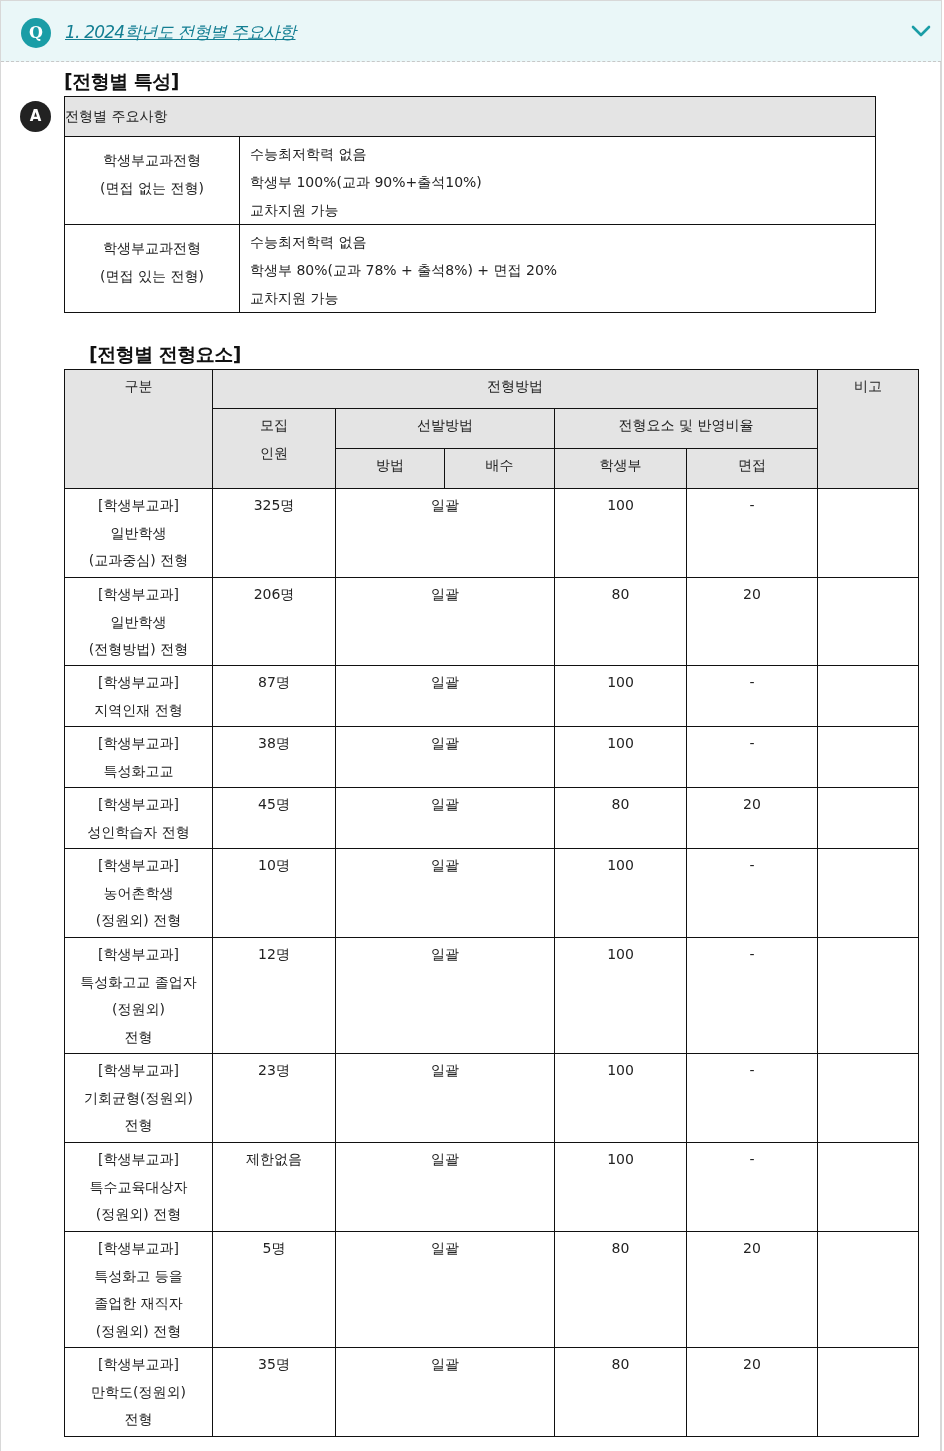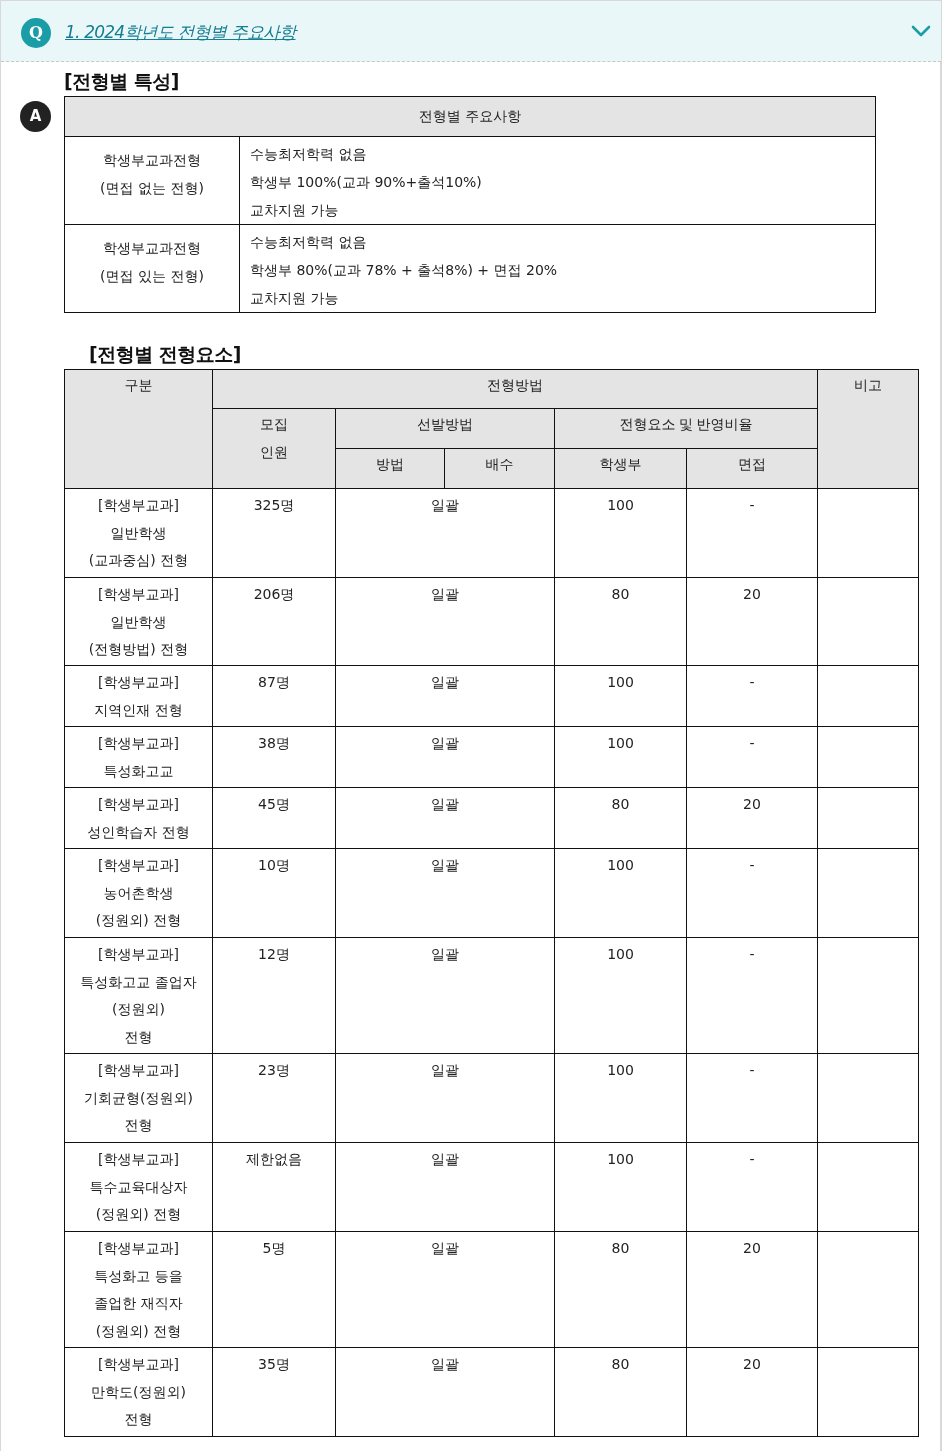--- a/index.html
+++ b/index.html
@@ -7,25 +7,25 @@
   .frame { position: absolute; left: 0; top: 0; width: 942px; height: 1451px; border-left: 1px solid #d8d8d8; border-right: 2px solid #d8d8d8; border-top: 1px solid #d8d8d8; box-sizing: border-box; }
   .q-bar { position: absolute; left: 1px; top: 1px; width: 940px; height: 61px; background: #eaf7f8; border-bottom: 1px dashed #c8c8c8; box-sizing: border-box; }
   .q-badge { position: absolute; left: 20px; top: 17px; width: 30px; height: 30px; border-radius: 50%; background: #1a9da6; color: #fff; font-weight: bold; font-size: 16px; line-height: 30px; text-align: center; font-family: "DejaVu Serif", serif; }
   .q-title { position: absolute; left: 64px; top: 20px; font-size: 17px; color: #137e92; text-decoration: underline; letter-spacing: -0.8px; cursor: pointer; font-weight: 500; font-style: italic; }
   .chev { position: absolute; left: 909px; top: 22px; width: 22px; height: 16px; }
   .a-badge { position: absolute; left: 20px; top: 101px; width: 31px; height: 31px; border-radius: 50%; background: #222; color: #fff; font-weight: bold; font-size: 15px; line-height: 31px; text-align: center; }
   .sec-title { position: absolute; left: 64px; font-size: 19px; font-weight: bold; color: #111; letter-spacing: -0.5px; }
   table { border-collapse: collapse; position: absolute; table-layout: fixed; font-size: 14px; color: #222; }
   td, th { border: 1px solid #111; font-weight: normal; vertical-align: top; padding: 0; }
   .t1 { left: 64px; top: 96px; width: 811px; }
-  .t1 .hd { background: #e4e4e4; height: 39px; text-align: center; vertical-align: middle; }
+  .t1 .hd { background: #e4e4e4; height: 39px; text-align: left; vertical-align: middle; }
   .t1 td.l { text-align: center; line-height: 28px; padding-top: 9px; }
   .t1 td.r { padding-left: 10px; line-height: 28px; padding-top: 3px; }
   .t2 { left: 64px; top: 369px; width: 854px; }
-  .t2 th { background: #e4e4e4; text-align: center; line-height: 28px; padding-top: 2px; font-family: Liberation Serif, serif; }
+  .t2 th { background: #e4e4e4; text-align: center; line-height: 28px; padding-top: 2px; }
   .t2 td { text-align: center; line-height: 27.5px; padding-top: 3px; }
   .t2 tr.hr1 th { height: 36px; }
   .t2 tr.hr2 th { height: 37px; }
   .t2 tr.hr3 th { height: 37px; }
 </style>
 </head>
 <body>
 
 <div class="frame"></div>
 

